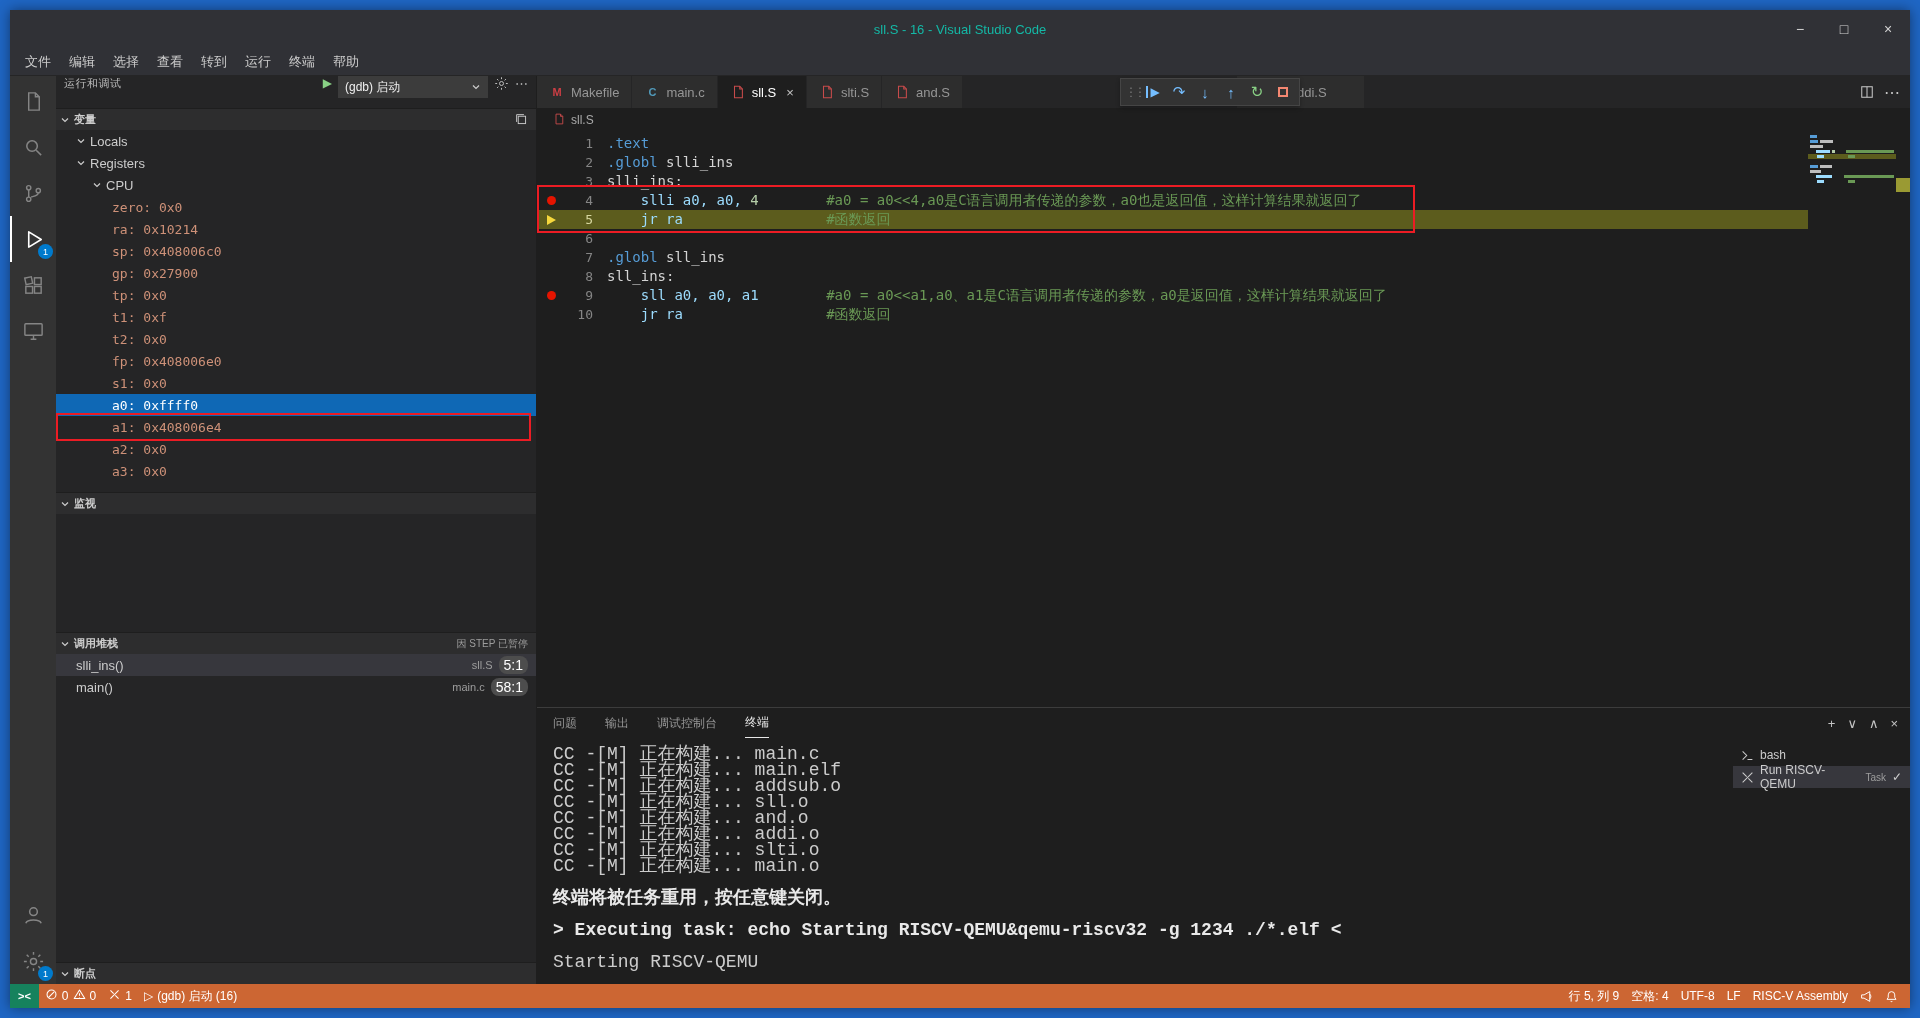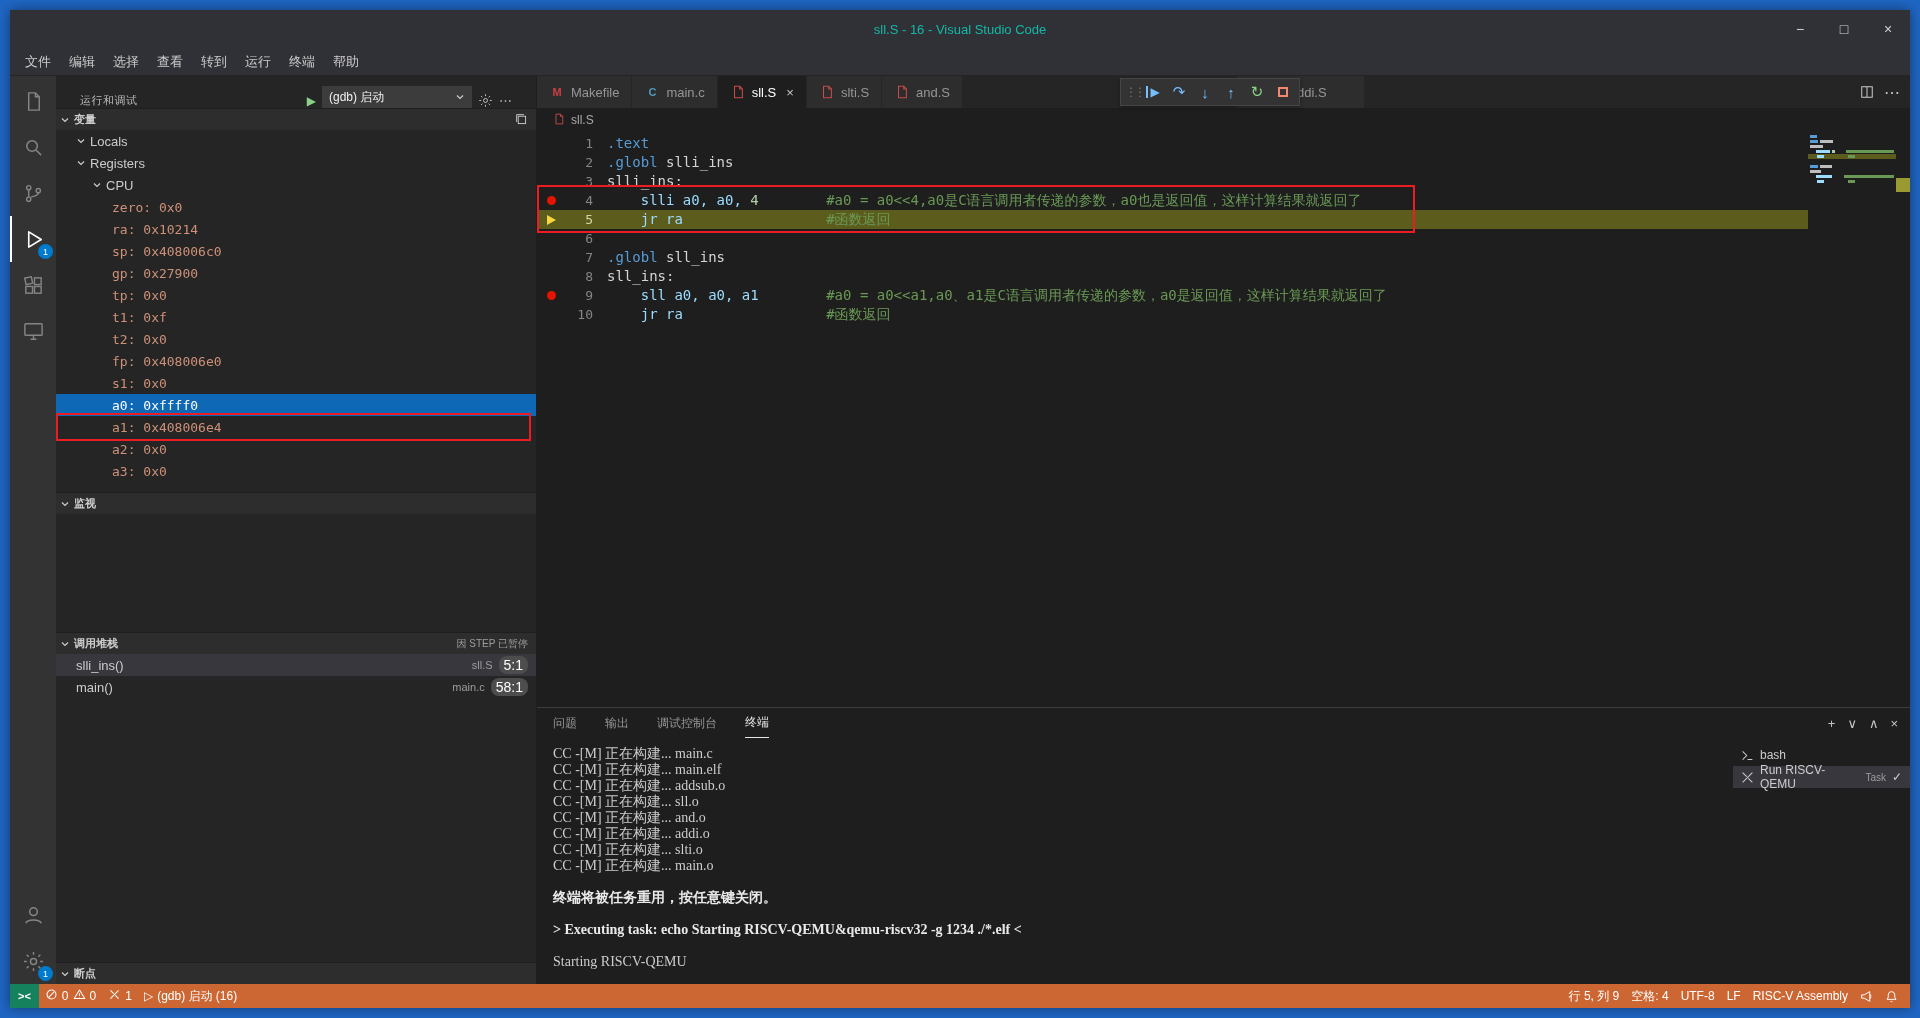--- a/index.html
+++ b/index.html
@@ -18,21 +18,21 @@
   .main{flex:1;display:flex;min-height:0}
   
   .activitybar{width:46px;background:#333333;display:flex;flex-direction:column;align-items:center;flex:none;padding-top:2px}
   .abar-item{width:46px;height:46px;display:flex;align-items:center;justify-content:center;color:#858585;position:relative;cursor:pointer}
   .abar-item svg{width:23px;height:23px}
   .abar-item.active{color:#ffffff;border-left:2px solid #ffffff}
   .abar-spacer{margin-top:auto}
   .badge{position:absolute;right:3px;bottom:3px;min-width:15px;height:15px;border-radius:50%;background:var(--accent,#007acc);color:#fff;font-size:9px;display:flex;align-items:center;justify-content:center;padding:0 2px}
   
   .sidebar{width:480px;background:#252526;display:flex;flex-direction:column;flex:none;position:relative;font-size:13px}
-  .sidebar-header{height:32px;display:flex;align-items:flex-end;padding:0 24px;gap:6px;flex:none}
+  .sidebar-header{height:32px;display:flex;align-items:flex-start;padding:0 8px;gap:6px;flex:none}
   .sidebar-title{font-size:11px;color:#bbbbbb;letter-spacing:.5px;white-space:nowrap}
   .start-play{color:#89d185;font-size:12px;margin-left:auto;cursor:pointer}
   .launch-select{width:150px;height:22px;background:#3c3c3c;border:1px solid #3c3c3c;display:flex;align-items:center;padding:0 6px;font-size:12px;color:#f0f0f0;cursor:pointer}
   .launch-select .chev{margin-left:auto}
   .hdr-icon{color:#c5c5c5;cursor:pointer;display:flex;align-items:center}
   .pane-header{height:22px;display:flex;align-items:center;gap:4px;padding:0 8px 0 4px;flex:none;font-size:11px;font-weight:bold;color:#cccccc;background:#2d2d2e;border-top:1px solid #1e1e1e}
   .pane-note{margin-left:auto;font-weight:normal;font-size:10px;color:#9d9d9d}
   .var-body{height:362px;overflow:hidden;flex:none}
   .watch-body{height:118px;flex:none}
   .cs-body{flex:1;min-height:0}
@@ -86,21 +86,21 @@
   .ruler-mark{position:absolute;top:46px;left:0;width:14px;height:14px;background:var(--ruler-mark,#9a9a33)}
   .anno-code{left:0;top:53px;width:878px;height:48px}
   
   .panel{height:277px;flex:none;background:#1e1e1e;border-top:1px solid #3c3c3c;display:flex;flex-direction:column}
   .panel-tabs{height:30px;display:flex;align-items:center;gap:28px;padding-left:16px;flex:none}
   .ptab{font-size:12px;color:#969696;height:100%;display:flex;align-items:center;cursor:pointer}
   .ptab.active{color:#e7e7e7;border-bottom:1px solid #e7e7e7}
   .panel-actions{margin-left:auto;display:flex;align-items:center;gap:12px;padding-right:12px;color:#c5c5c5}
   .pact{cursor:pointer;font-size:13px;display:flex;align-items:center}
   .panel-body{flex:1;display:flex;min-height:0}
-  .terminal{flex:1;padding:8px 0 0 16px;font-family:Liberation Serif, serif;font-size:14px;line-height:16px;color:#cccccc;white-space:pre;overflow:hidden}
+  .terminal{flex:1;padding:8px 0 0 16px;font-family:Liberation Mono, monospace;font-size:18px;line-height:16px;color:#cccccc;white-space:pre;overflow:hidden}
   .tline.bold{font-weight:bold;color:#e9e9e9}
   .terminal-list{width:177px;flex:none;padding-top:6px}
   .tl-row{height:22px;display:flex;align-items:center;gap:6px;padding:0 8px;font-size:12px;color:#cccccc;cursor:pointer}
   .tl-row.selected{background:#37373d}
   .tl-suffix{color:#9d9d9d;font-size:10px}
   .tl-check{margin-left:auto;color:#cccccc}
   .tl-icon{color:#cccccc;display:flex;align-items:center}
   .tl-icon svg{width:13px;height:13px}
   
   .statusbar{height:24px;background:var(--statusbar,#cc6633);display:flex;align-items:center;color:#ffffff;font-size:12px;flex:none}

